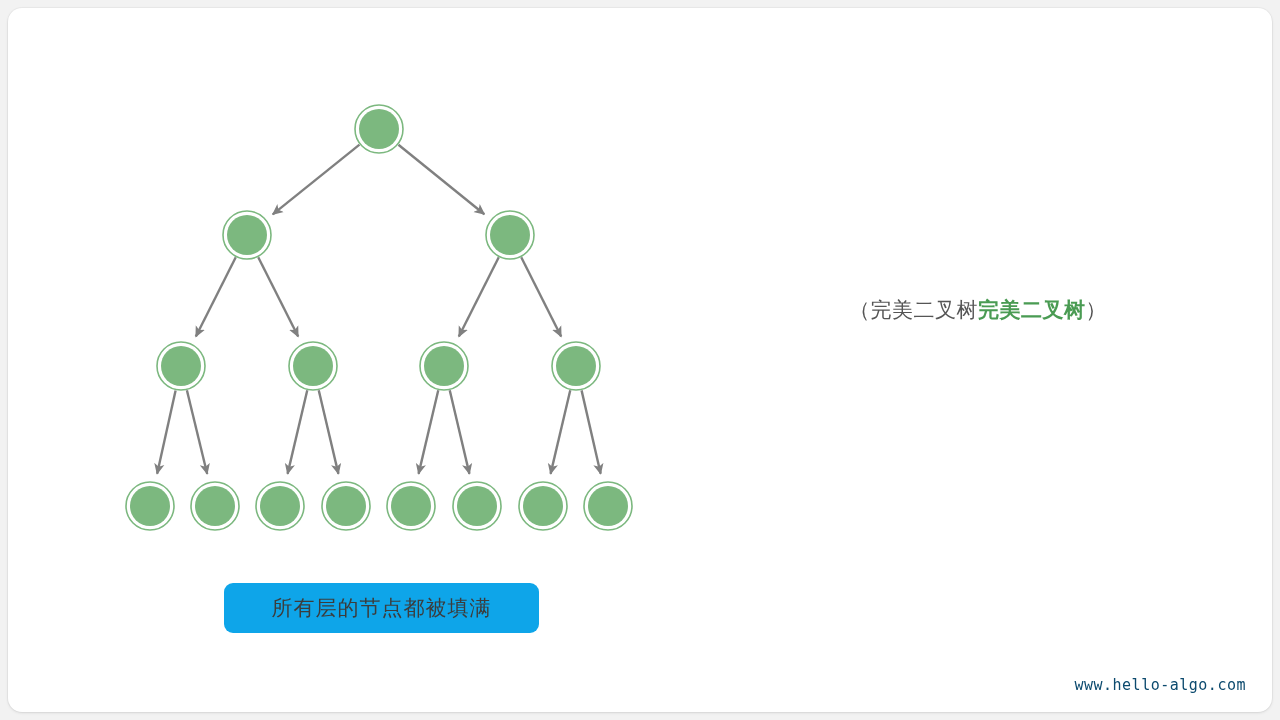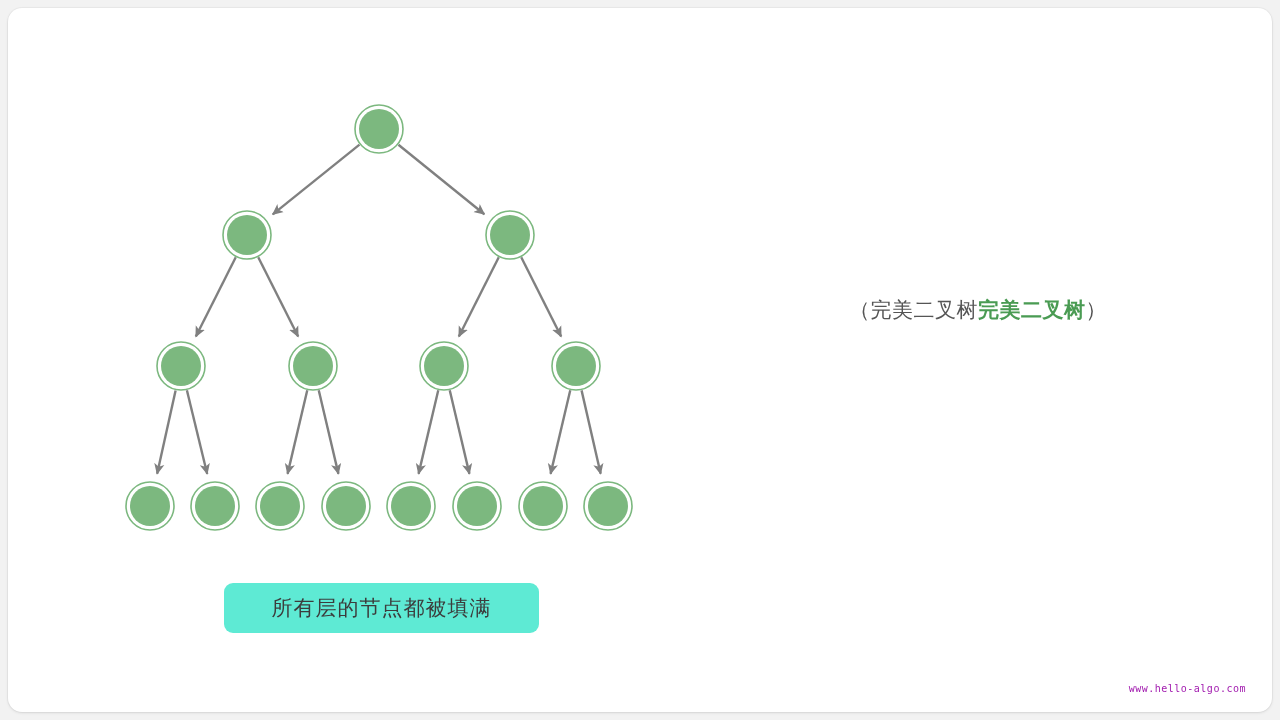--- a/index.html
+++ b/index.html
@@ -36,21 +36,21 @@
     top: 0;
     width: 1264px;
     height: 704px;
   }
   .caption-badge {
     position: absolute;
     left: 216px;
     top: 575px;
     width: 315px;
     height: 50px;
-    background: #5eead4;
+    background: #0ea5e9;
     border-radius: 9px;
     display: flex;
     align-items: center;
     justify-content: center;
     font-size: 21px;
     color: #3c3c3c;
     letter-spacing: 1px;
     box-sizing: border-box;
   }
   #legend {
@@ -81,22 +81,22 @@
   }
   .legend-note b {
     color: #4a9b53;
     font-weight: bold;
   }
   #watermark {
     position: absolute;
     right: 26px;
     bottom: 18px;
     font-family: "DejaVu Sans Mono", monospace;
-    font-size: 10px;
-    color: #a21caf;
+    font-size: 15px;
+    color: #0c4a6e;
     letter-spacing: 0.5px;
   }
 </style>
 </head>
 <body>
 
 <div id="stage">
   <div id="card">
 
     <svg id="tree-svg" viewBox="0 0 1264 704">

